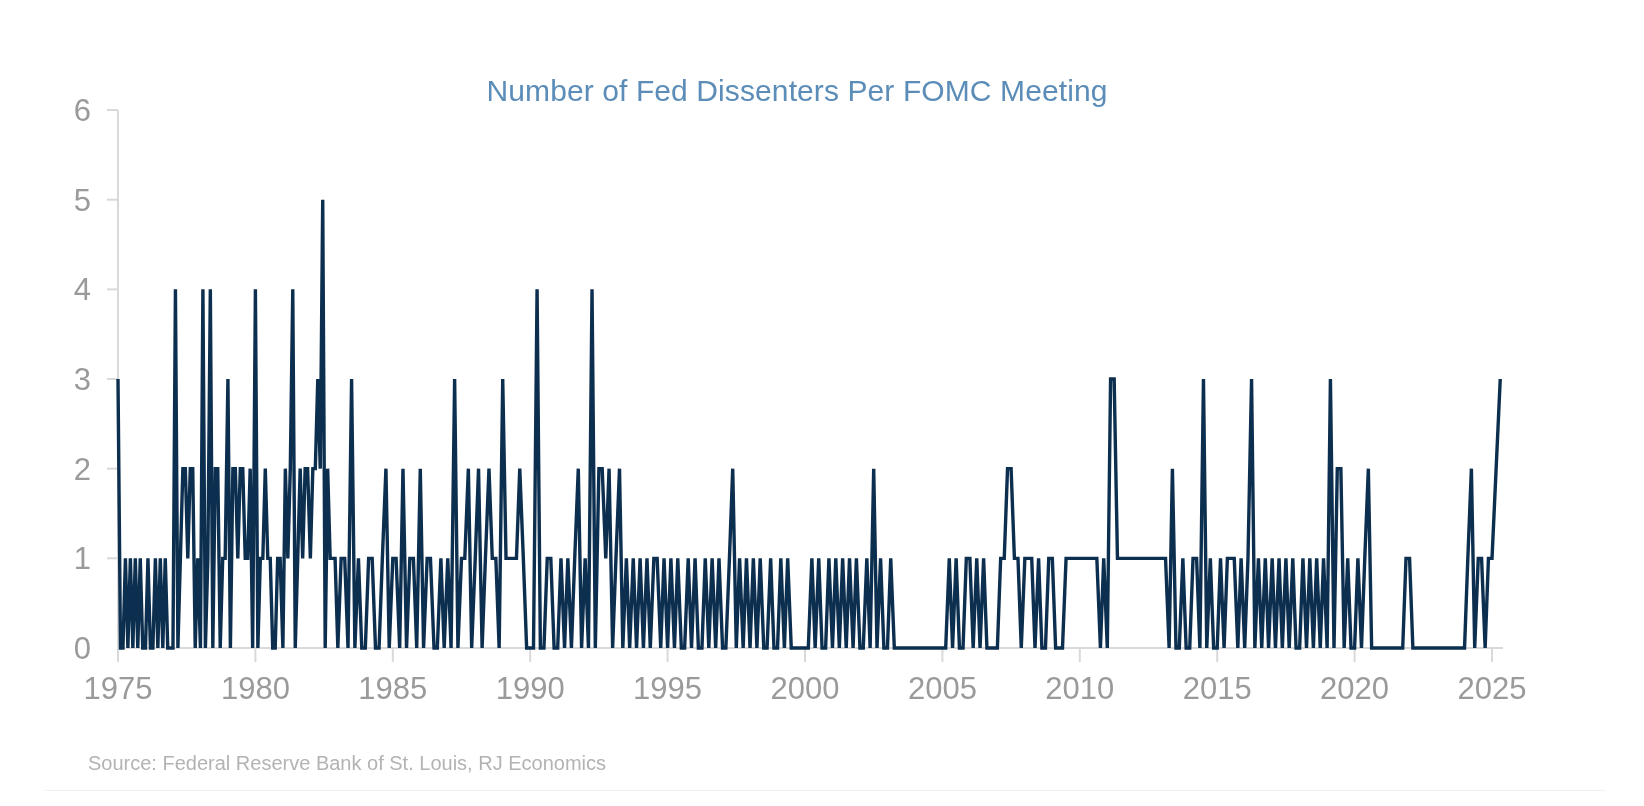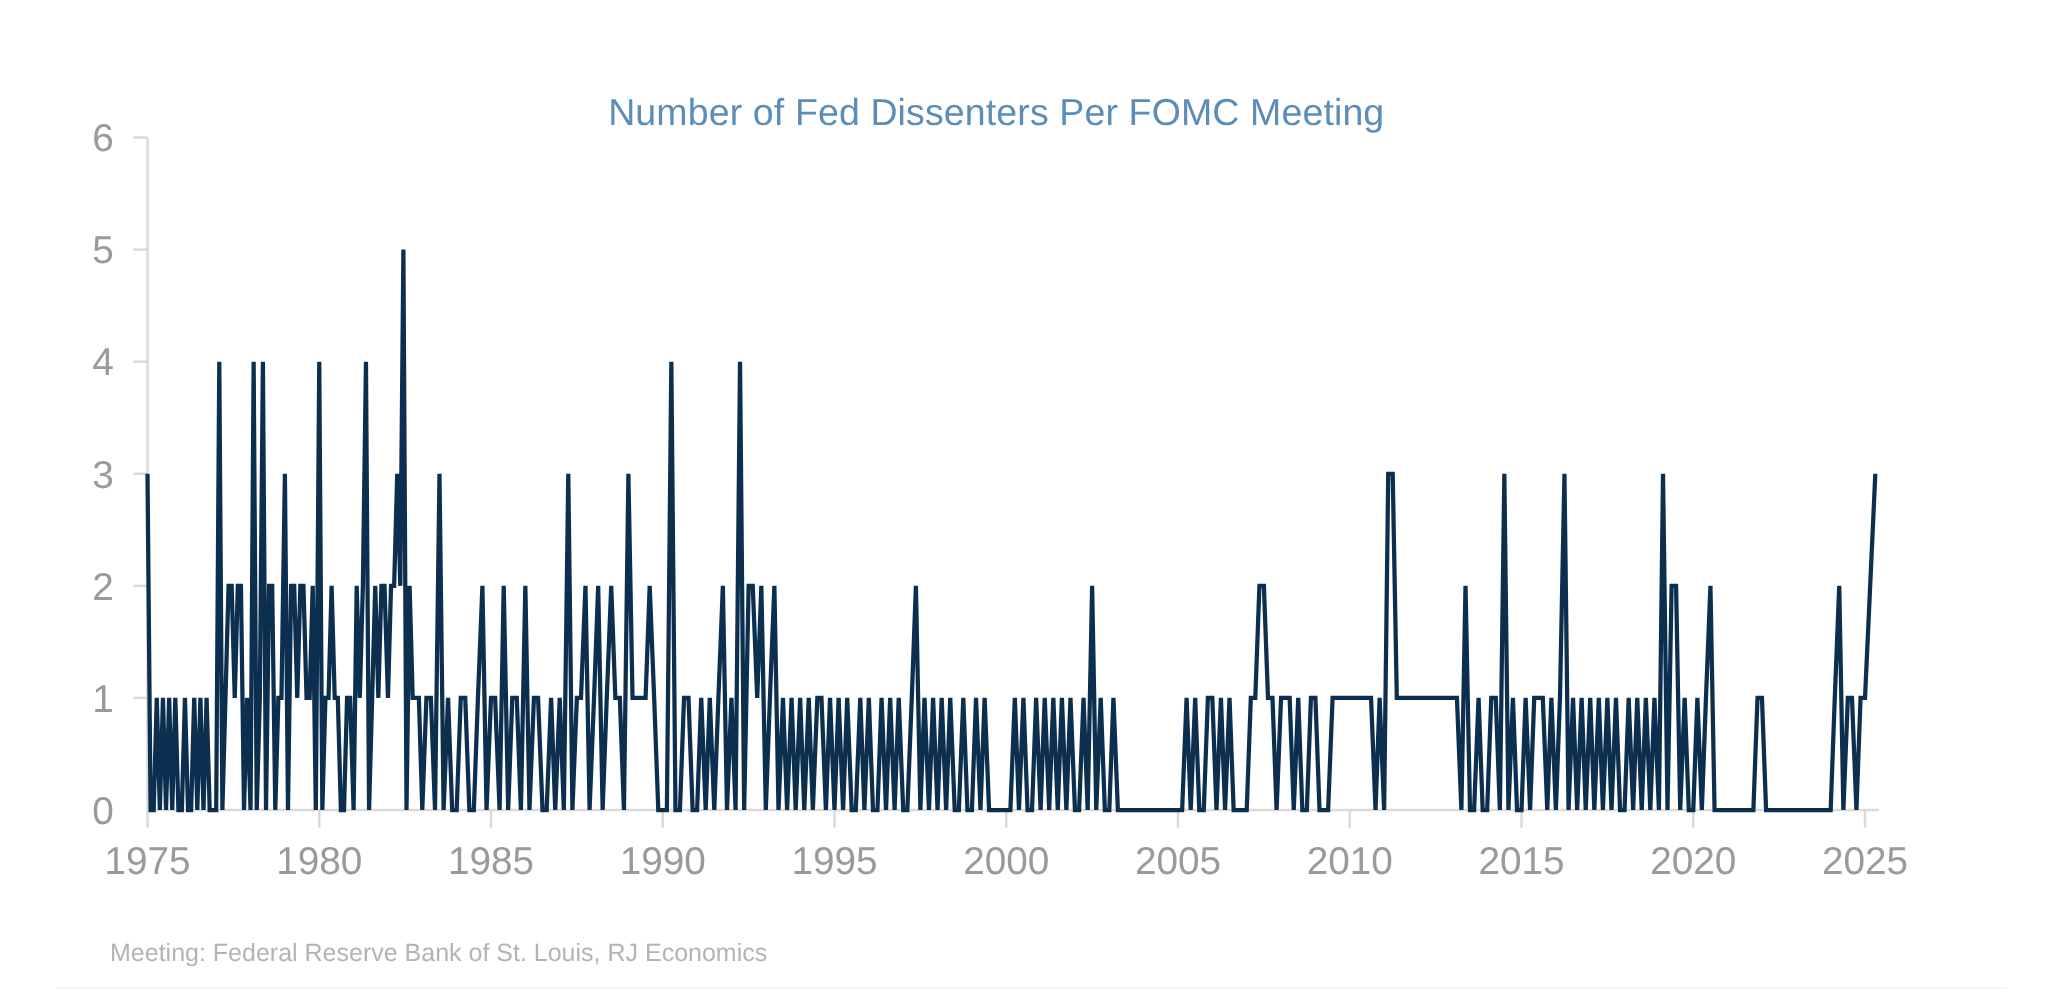--- a/index.html
+++ b/index.html
@@ -119,17 +119,17 @@
         <text x="1354.6071428571406" y="699" class="xtick-label" fill="#9a9a9a">2020</text>
         <line x1="1492.0079365079341" y1="648" x2="1492.0079365079341" y2="662" stroke="#d9d9d9" stroke-width="2"></line>
         <text x="1492.0079365079341" y="699" class="xtick-label" fill="#9a9a9a">2025</text>
       </g>
     <g id="series-group">
         <path d="M118.00,379.00 L120.47,648.00 L122.95,648.00 L125.42,558.33 L127.89,648.00 L130.37,558.33 L132.84,648.00 L135.31,558.33 L137.79,648.00 L140.26,558.33 L142.73,648.00 L145.48,648.00 L147.95,558.33 L150.43,648.00 L152.90,648.00 L155.37,558.33 L157.85,648.00 L160.32,558.33 L162.79,648.00 L165.27,558.33 L167.74,648.00 L170.21,648.00 L172.96,648.00 L175.43,289.33 L177.91,648.00 L180.38,558.33 L182.85,468.67 L185.33,468.67 L187.80,558.33 L190.27,468.67 L192.75,468.67 L195.22,648.00 L197.69,558.33 L200.44,648.00 L202.91,289.33 L205.39,648.00 L207.86,558.33 L210.33,289.33 L212.81,648.00 L215.28,468.67 L217.75,468.67 L220.23,648.00 L222.70,558.33 L225.17,558.33 L227.92,379.00 L230.39,648.00 L232.87,468.67 L235.34,468.67 L237.81,558.33 L240.29,468.67 L242.76,468.67 L245.23,558.33 L247.71,558.33 L250.18,468.67 L252.65,648.00 L255.40,289.33 L257.87,648.00 L260.35,558.33 L262.82,558.33 L265.29,468.67 L267.77,558.33 L270.24,558.33 L272.71,648.00 L275.19,648.00 L277.66,558.33 L280.13,558.33 L282.88,648.00 L285.35,468.67 L287.83,558.33 L290.30,468.67 L292.77,289.33 L295.25,648.00 L297.72,558.33 L300.19,468.67 L302.67,558.33 L305.14,468.67 L307.61,468.67 L310.36,558.33 L312.83,468.67 L315.31,468.67 L317.78,379.00 L320.25,468.67 L322.73,199.67 L325.20,648.00 L327.67,468.67 L330.15,558.33 L332.62,558.33 L335.09,558.33 L337.84,648.00 L341.14,558.33 L344.71,558.33 L348.01,648.00 L351.58,379.00 L354.88,648.00 L358.45,558.33 L361.75,648.00 L365.32,648.00 L368.62,558.33 L372.19,558.33 L375.49,648.00 L379.06,648.00 L382.36,558.33 L385.93,468.67 L389.23,648.00 L392.80,558.33 L396.10,558.33 L399.67,648.00 L402.97,468.67 L406.54,648.00 L409.84,558.33 L413.41,558.33 L416.71,648.00 L420.28,468.67 L423.58,648.00 L427.15,558.33 L430.45,558.33 L434.02,648.00 L437.32,648.00 L440.89,558.33 L444.19,648.00 L447.76,558.33 L451.06,648.00 L454.63,379.00 L457.93,648.00 L461.50,558.33 L464.80,558.33 L468.37,468.67 L471.67,648.00 L475.24,558.33 L478.54,468.67 L482.11,648.00 L485.41,558.33 L488.98,468.67 L492.28,558.33 L495.85,558.33 L499.15,648.00 L502.72,379.00 L506.02,558.33 L509.59,558.33 L512.89,558.33 L516.46,558.33 L519.76,468.67 L523.33,558.33 L526.63,648.00 L530.20,648.00 L533.50,648.00 L537.07,289.33 L540.37,648.00 L543.94,648.00 L547.24,558.33 L550.81,558.33 L554.11,648.00 L557.68,648.00 L560.98,558.33 L564.55,648.00 L567.85,558.33 L571.42,648.00 L574.72,558.33 L578.29,468.67 L581.59,648.00 L585.16,558.33 L588.46,648.00 L592.03,289.33 L595.33,648.00 L598.90,468.67 L602.20,468.67 L605.77,558.33 L609.07,468.67 L612.64,648.00 L615.94,558.33 L619.51,468.67 L622.81,648.00 L626.38,558.33 L629.68,648.00 L633.25,558.33 L636.55,648.00 L640.12,558.33 L643.42,648.00 L646.99,558.33 L650.29,648.00 L653.86,558.33 L657.16,558.33 L660.73,648.00 L664.03,558.33 L667.60,648.00 L670.90,558.33 L674.47,648.00 L677.77,558.33 L681.34,648.00 L684.64,648.00 L688.21,558.33 L691.51,648.00 L695.08,558.33 L698.38,648.00 L701.95,648.00 L705.25,558.33 L708.82,648.00 L712.12,558.33 L715.69,648.00 L718.99,558.33 L722.56,648.00 L725.86,648.00 L729.43,558.33 L732.73,468.67 L736.30,648.00 L739.60,558.33 L743.17,648.00 L746.47,558.33 L750.04,648.00 L753.34,558.33 L756.91,648.00 L760.21,558.33 L763.78,648.00 L767.08,648.00 L770.65,558.33 L773.95,648.00 L777.52,648.00 L780.82,558.33 L784.39,648.00 L787.69,558.33 L791.26,648.00 L794.56,648.00 L798.13,648.00 L801.43,648.00 L805.00,648.00 L808.30,648.00 L811.87,558.33 L815.17,648.00 L818.74,558.33 L822.04,648.00 L825.61,648.00 L828.91,558.33 L832.48,648.00 L835.78,558.33 L839.35,648.00 L842.65,558.33 L846.22,648.00 L849.52,558.33 L853.09,648.00 L856.39,558.33 L859.96,648.00 L863.26,648.00 L866.83,558.33 L870.13,648.00 L873.70,468.67 L877.00,648.00 L880.57,558.33 L883.87,648.00 L887.44,648.00 L890.74,558.33 L894.31,648.00 L897.61,648.00 L901.18,648.00 L904.48,648.00 L908.05,648.00 L911.35,648.00 L914.92,648.00 L918.22,648.00 L921.79,648.00 L925.09,648.00 L928.66,648.00 L931.96,648.00 L935.53,648.00 L938.83,648.00 L942.40,648.00 L945.70,648.00 L949.27,558.33 L952.57,648.00 L956.14,558.33 L959.44,648.00 L963.01,648.00 L966.31,558.33 L969.88,558.33 L973.18,648.00 L976.75,558.33 L980.05,648.00 L983.62,558.33 L986.92,648.00 L990.50,648.00 L993.79,648.00 L997.37,648.00 L1000.66,558.33 L1004.24,558.33 L1007.53,468.67 L1011.11,468.67 L1014.40,558.33 L1017.98,558.33 L1021.27,648.00 L1024.85,558.33 L1028.14,558.33 L1031.72,558.33 L1035.01,648.00 L1038.59,558.33 L1041.88,648.00 L1045.46,648.00 L1048.75,558.33 L1052.33,558.33 L1055.62,648.00 L1059.20,648.00 L1062.49,648.00 L1066.07,558.33 L1069.36,558.33 L1072.94,558.33 L1076.23,558.33 L1079.81,558.33 L1083.10,558.33 L1086.68,558.33 L1089.97,558.33 L1093.55,558.33 L1096.84,558.33 L1100.42,648.00 L1103.71,558.33 L1107.29,648.00 L1110.58,379.00 L1114.16,379.00 L1117.45,558.33 L1121.03,558.33 L1124.32,558.33 L1127.90,558.33 L1131.19,558.33 L1134.77,558.33 L1138.06,558.33 L1141.64,558.33 L1144.93,558.33 L1148.51,558.33 L1151.80,558.33 L1155.38,558.33 L1158.67,558.33 L1162.25,558.33 L1165.54,558.33 L1169.12,648.00 L1172.41,468.67 L1175.99,648.00 L1179.28,648.00 L1182.86,558.33 L1186.15,648.00 L1189.73,648.00 L1193.02,558.33 L1196.60,558.33 L1199.89,648.00 L1203.47,379.00 L1206.76,648.00 L1210.34,558.33 L1213.63,648.00 L1217.21,648.00 L1220.50,558.33 L1224.08,648.00 L1227.37,558.33 L1230.95,558.33 L1234.24,558.33 L1237.82,648.00 L1241.11,558.33 L1244.69,648.00 L1247.98,558.33 L1251.56,379.00 L1254.85,648.00 L1258.43,558.33 L1261.72,648.00 L1265.30,558.33 L1268.59,648.00 L1272.17,558.33 L1275.46,648.00 L1279.04,558.33 L1282.33,648.00 L1285.91,558.33 L1289.20,648.00 L1292.78,558.33 L1296.07,648.00 L1299.65,648.00 L1302.94,558.33 L1306.52,648.00 L1309.81,558.33 L1313.39,648.00 L1316.68,558.33 L1320.26,648.00 L1323.55,558.33 L1327.13,648.00 L1330.42,379.00 L1334.00,648.00 L1337.29,468.67 L1340.87,468.67 L1344.16,648.00 L1347.74,558.33 L1351.03,648.00 L1354.61,648.00 L1357.90,558.33 L1361.48,648.00 L1364.77,558.33 L1368.35,468.67 L1371.64,648.00 L1375.22,648.00 L1378.51,648.00 L1382.09,648.00 L1385.38,648.00 L1388.96,648.00 L1392.25,648.00 L1395.83,648.00 L1399.12,648.00 L1402.70,648.00 L1406.00,558.33 L1409.57,558.33 L1412.87,648.00 L1416.44,648.00 L1419.74,648.00 L1423.31,648.00 L1426.61,648.00 L1430.18,648.00 L1433.48,648.00 L1437.05,648.00 L1440.35,648.00 L1443.92,648.00 L1447.22,648.00 L1450.79,648.00 L1454.09,648.00 L1457.66,648.00 L1460.96,648.00 L1464.53,648.00 L1467.83,558.33 L1471.40,468.67 L1474.70,648.00 L1478.27,558.33 L1481.57,558.33 L1485.14,648.00 L1488.44,558.33 L1492.01,558.33 L1496.13,468.67 L1500.25,379.00" fill="none" stroke="#0d2f4f" stroke-width="3.4" stroke-linejoin="miter" stroke-linecap="butt"></path>
       </g>
   </svg>
 
   <div id="source-wrap">
-    <div id="source-note">Meeting: Federal Reserve Bank of St. Louis, RJ Economics</div>
+    <div id="source-note">Source: Federal Reserve Bank of St. Louis, RJ Economics</div>
   </div>
   <div id="source-rule"></div>
 
 </div>
 
 </body></html>

